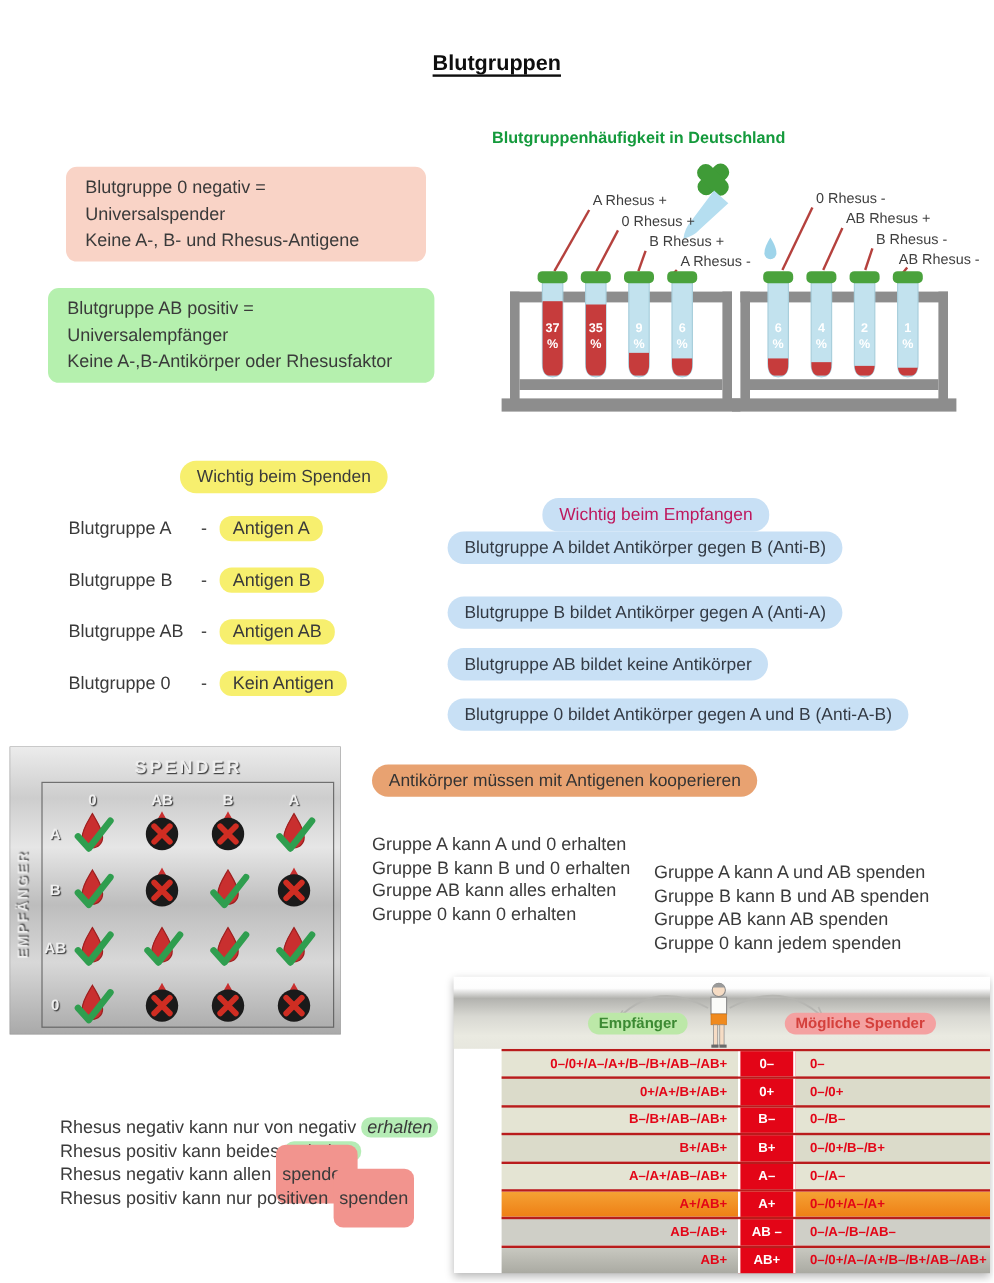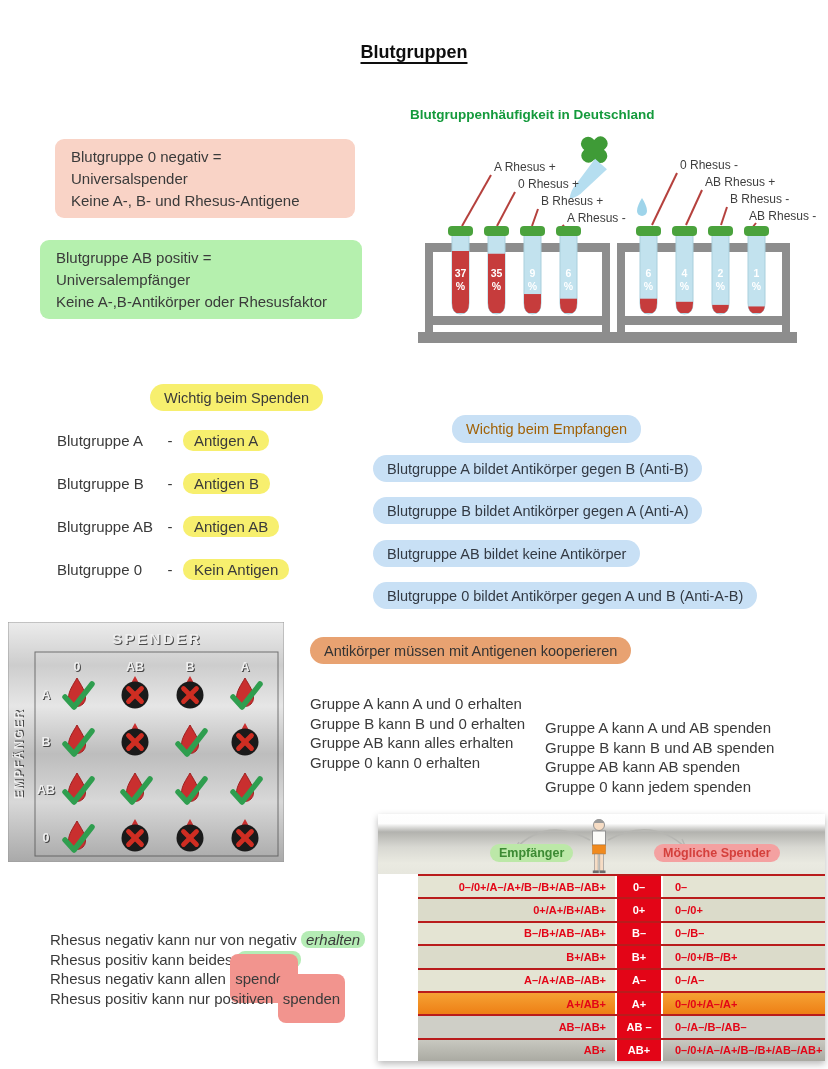--- a/index.html
+++ b/index.html
@@ -24,21 +24,21 @@
   .tube-cap{fill:#4aa23c;}
   .blood{fill:#c63c3c;}
   .rack{fill:#8d8d8d;}
   .pct-num,.pct-sign{fill:#ffffff;font-weight:bold;font-size:10.5px;text-anchor:middle;}
   .ptr{stroke:#b5413d;stroke-width:2;}
 
   
   .pill{display:inline-flex;align-items:center;border-radius:13.5px;padding:0 14px;height:27px;
         font-size:14.5px;white-space:nowrap;text-align:right;}
   .pill-yellow{background:#f7ef6e;color:#3a3a3a;left:150px;top:384px;}
-  .pill-blueh{background:#c8e0f5;color:#a16207;left:452px;top:415px;height:28px;}
+  .pill-blueh{background:#c8e0f5;color:#be185d;left:452px;top:415px;height:28px;}
   .pill-orange{background:#e8a271;color:#333;left:310px;top:637px;}
 
   
   .sp-rows{left:57px;top:427px;}
   .sp-row{display:flex;align-items:center;height:26px;margin-bottom:17px;font-size:15px;}
   .sp-label{width:100px;}
   .sp-dash{width:26px;text-align:center;}
   .hl-yellow{background:#f7ef6e;border-radius:10px;padding:2px 11px;}
 
   
@@ -225,21 +225,21 @@
       <span class="hl-yellow">Antigen AB</span>
     </div>
     <div class="sp-row">
       <span class="sp-label">Blutgruppe 0</span>
       <span class="sp-dash">-</span>
       <span class="hl-yellow">Kein Antigen</span>
     </div>
   </div>
 
   <div class="abs pill pill-blueh">Wichtig beim Empfangen</div>
-  <div class="blue-row" style="top:455px">Blutgruppe A bildet Antikörper gegen B (Anti-B)</div>
+  <div class="blue-row" style="top:443px">Blutgruppe A bildet Antikörper gegen B (Anti-B)</div>
   <div class="blue-row" style="top:497px">Blutgruppe B bildet Antikörper gegen A (Anti-A)</div>
   <div class="blue-row" style="top:540px">Blutgruppe AB bildet keine Antikörper</div>
   <div class="blue-row" style="top:582px">Blutgruppe 0 bildet Antikörper gegen A und B (Anti-A-B)</div>
 
   <svg class="abs matrix-svg" width="276" height="240" viewBox="0 0 276 240">
     <defs>
       <linearGradient id="metal" x1="0" y1="0" x2="0" y2="1">
         <stop offset="0" stop-color="#ececec"></stop>
           <stop offset="0.18" stop-color="#cdcdcd"></stop>
         <stop offset="0.35" stop-color="#e6e6e6"></stop>

